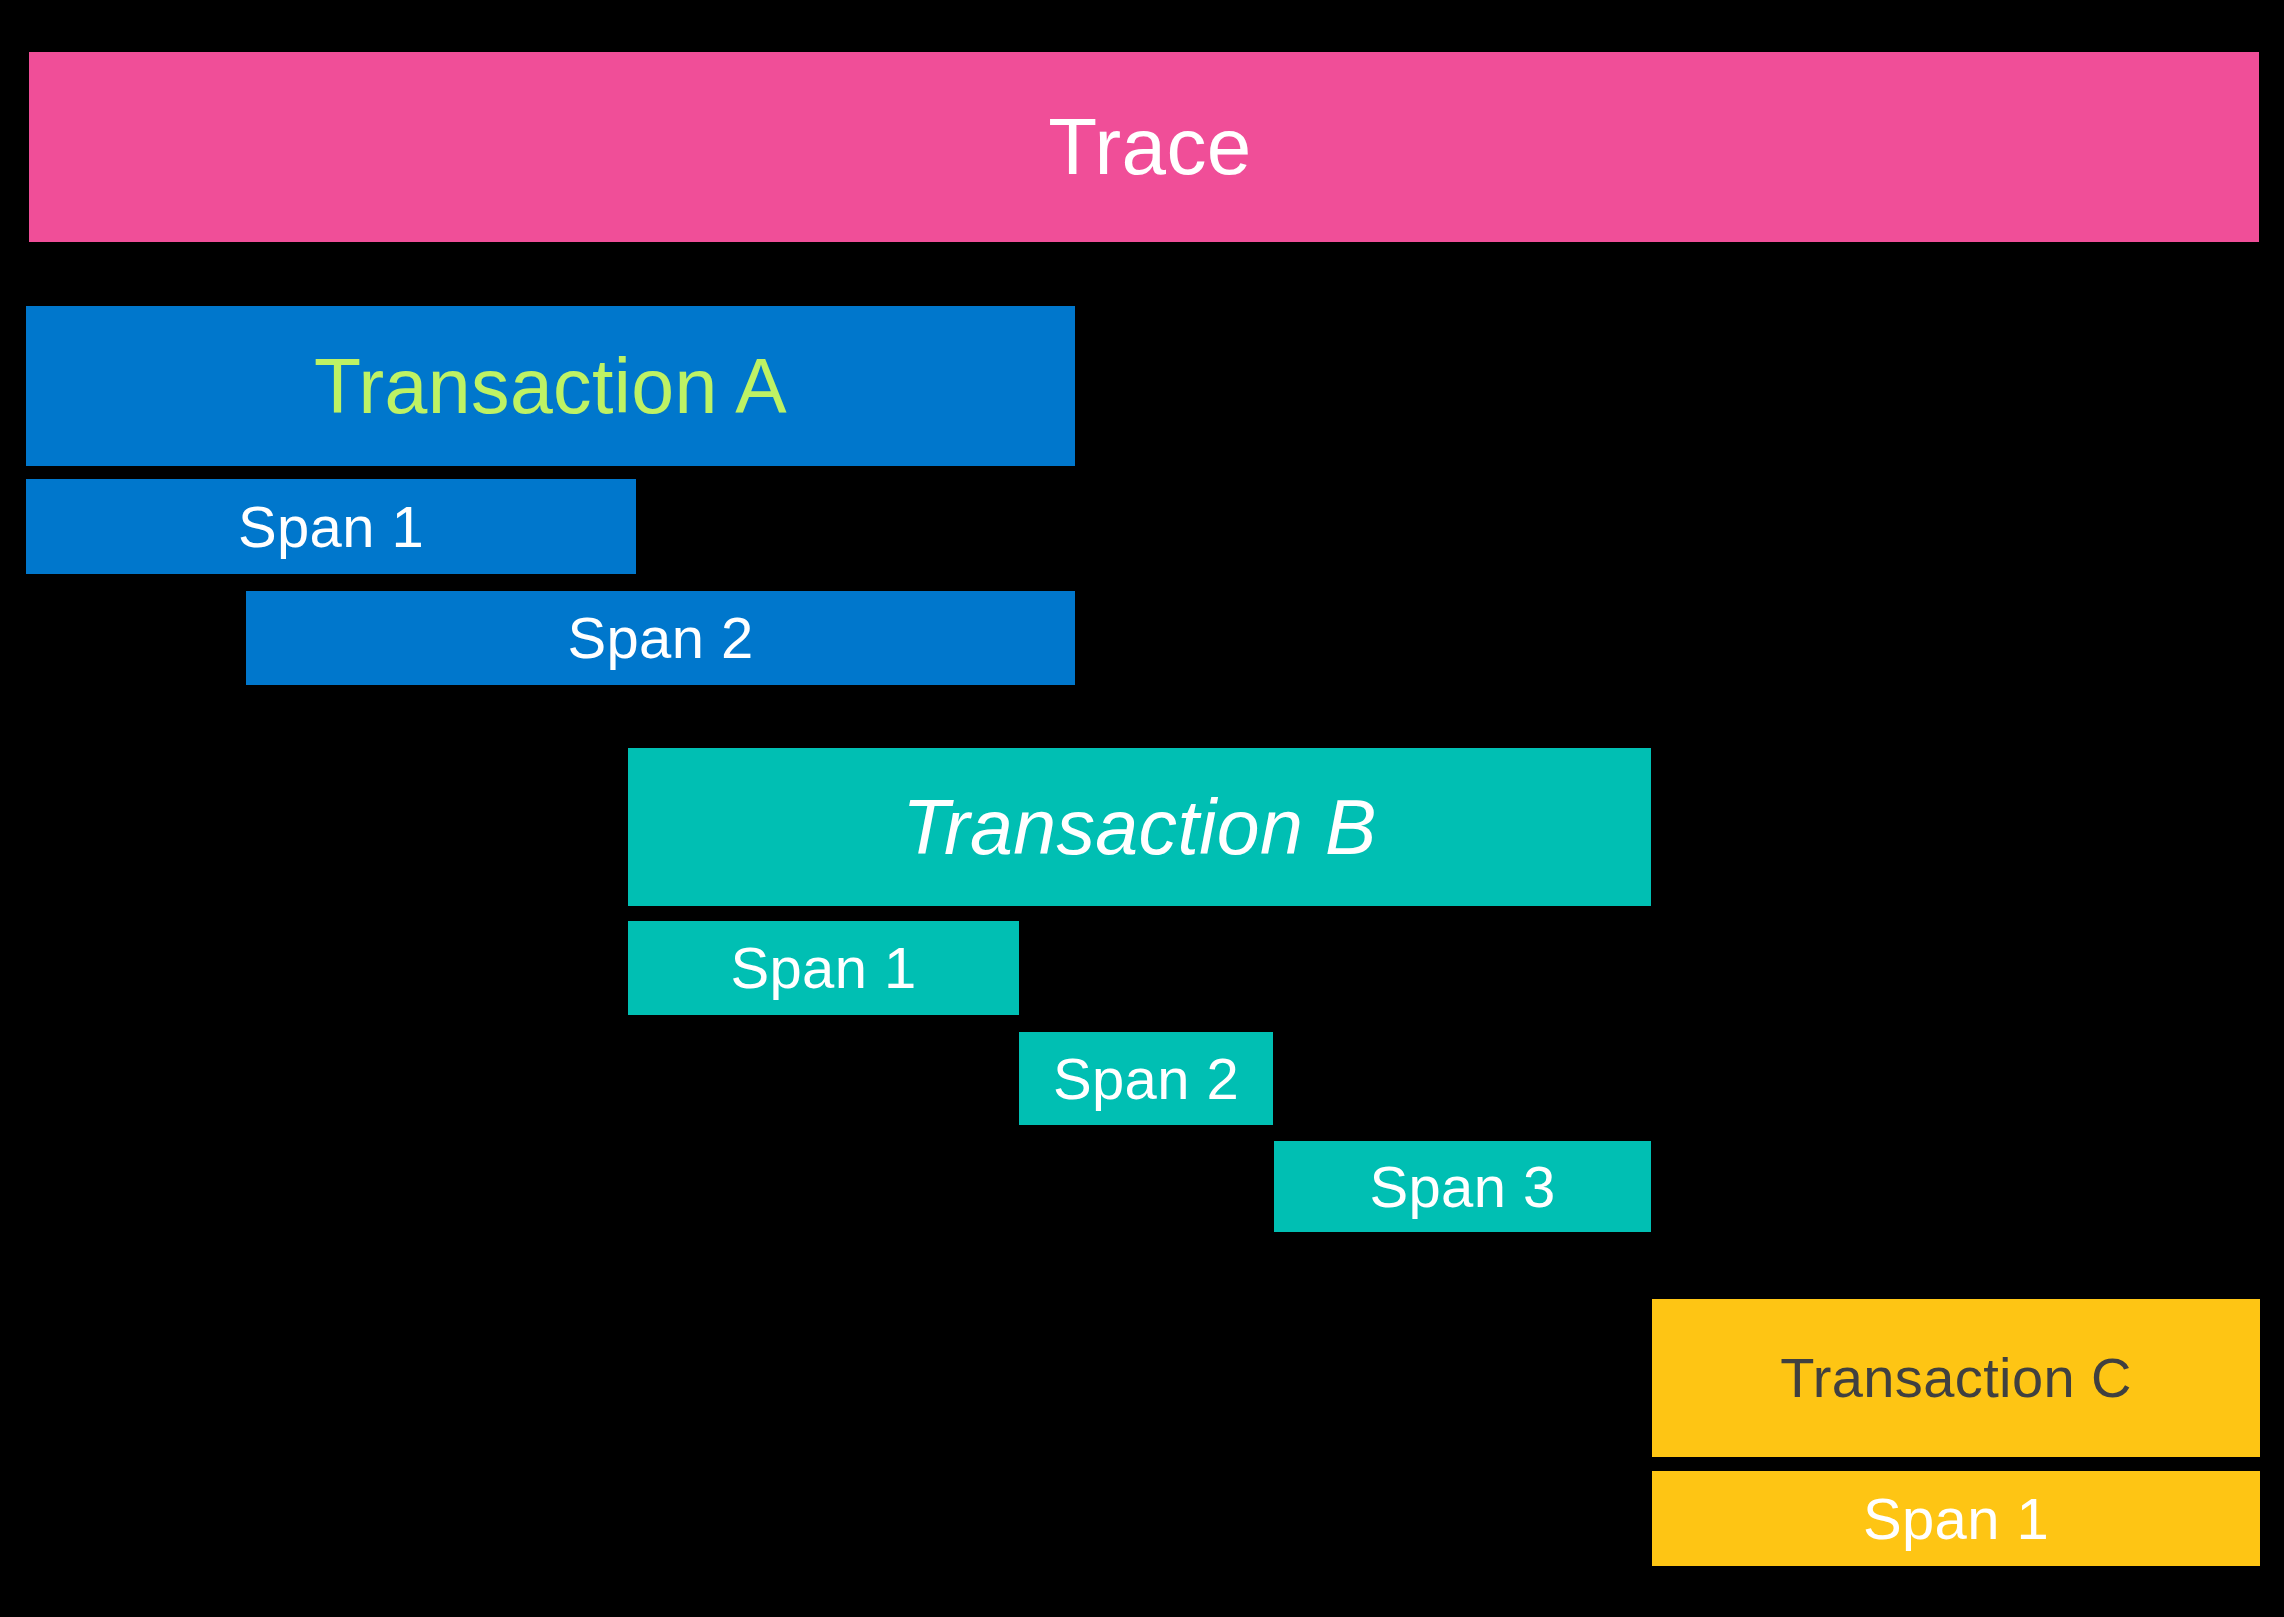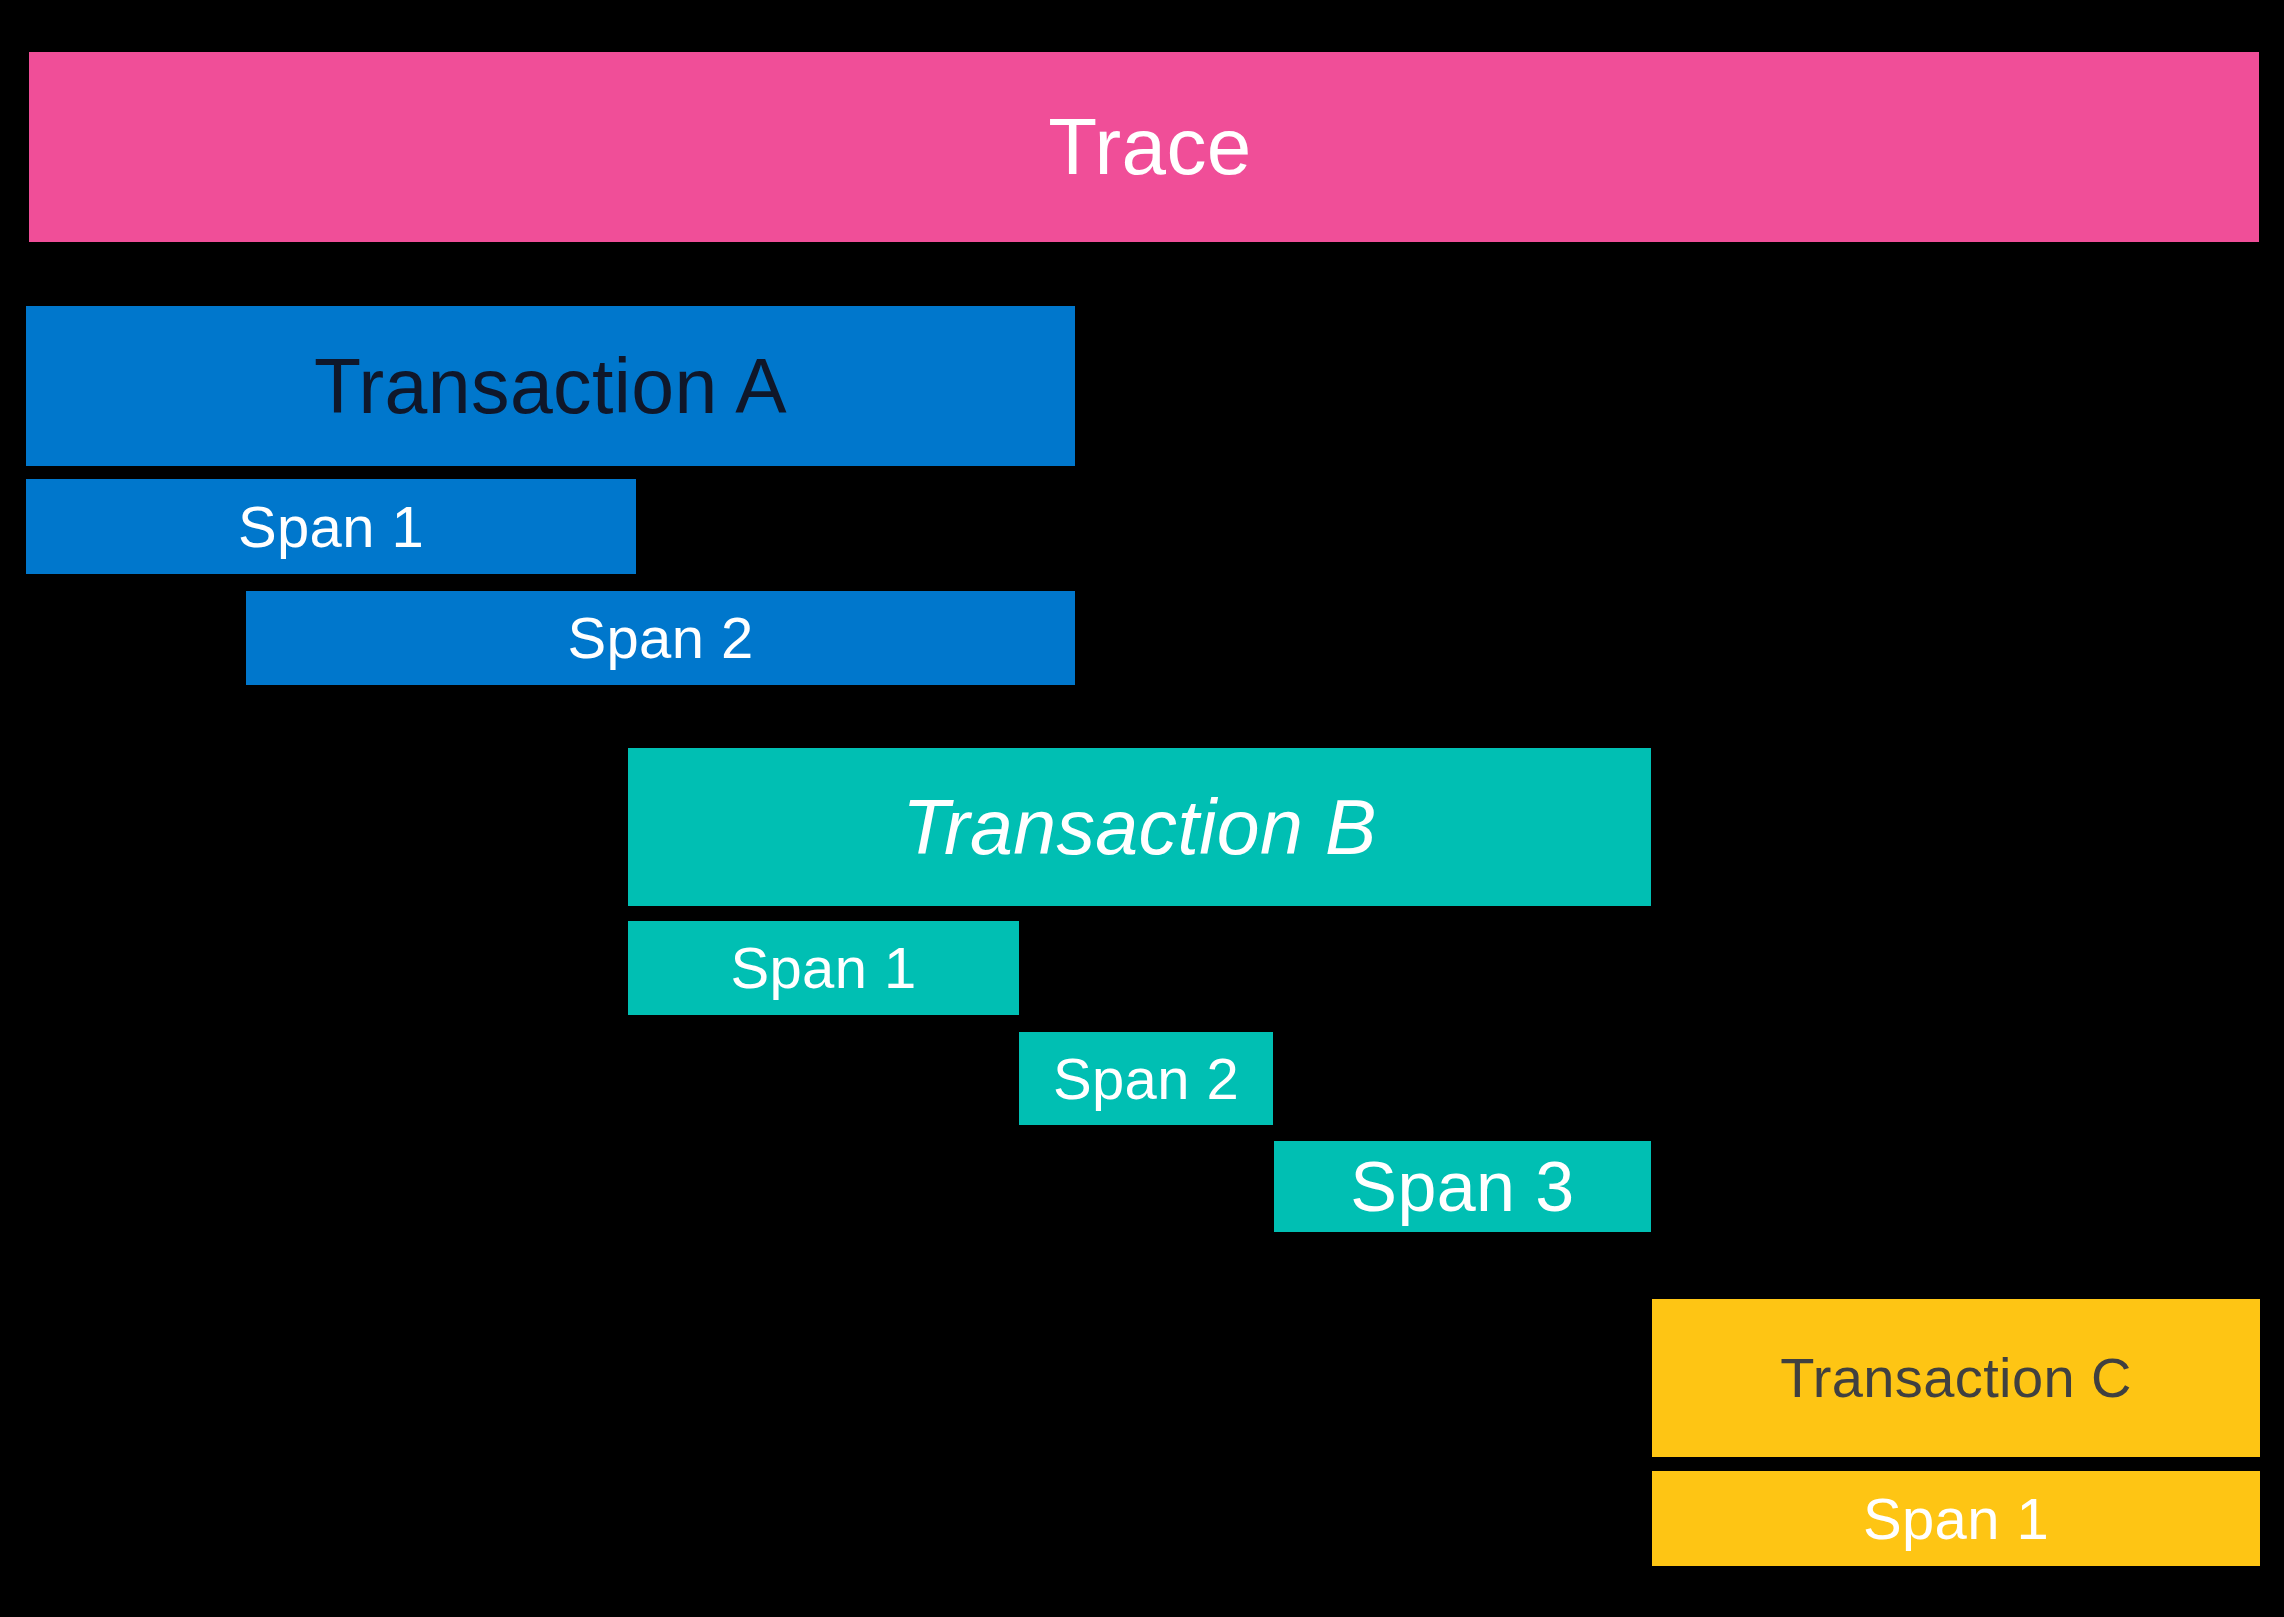--- a/index.html
+++ b/index.html
@@ -29,39 +29,39 @@
   }
 </style>
 </head>
 <body>
 
 <div id="canvas" style="background: rgb(0, 0, 0); width: 2284px; height: 1618px;">
     <div class="bar" style="left: 29px; top: 52px; width: 2230px; height: 190px; background: rgb(240, 78, 152); padding-left: 12px;">
     <span class="bar-label" style="color: rgb(255, 255, 255); font-size: 80px;">Trace</span>
   </div>
     <div class="bar" style="left: 26px; top: 306px; width: 1049px; height: 160px; background: rgb(0, 119, 204);">
-    <span class="bar-label" style="color: #0f172a; font-size: 77px;">Transaction A</span>
+    <span class="bar-label" style="color: #bef264; font-size: 77px;">Transaction A</span>
   </div>
     <div class="bar" style="left: 26px; top: 479px; width: 610px; height: 95px; background: rgb(0, 119, 204);">
     <span class="bar-label" style="color: rgb(255, 255, 255); font-size: 58px;">Span 1</span>
   </div>
     <div class="bar" style="left: 246px; top: 591px; width: 829px; height: 94px; background: rgb(0, 119, 204);">
     <span class="bar-label" style="color: rgb(255, 255, 255); font-size: 58px;">Span 2</span>
   </div>
     <div class="bar" style="left: 628px; top: 748px; width: 1023px; height: 158px; background: rgb(0, 191, 179); font-style: italic;">
     <span class="bar-label" style="color: rgb(255, 255, 255); font-size: 77px;">Transaction B</span>
   </div>
     <div class="bar" style="left: 628px; top: 921px; width: 391px; height: 94px; background: rgb(0, 191, 179);">
     <span class="bar-label" style="color: rgb(255, 255, 255); font-size: 58px;">Span 1</span>
   </div>
     <div class="bar" style="left: 1019px; top: 1032px; width: 254px; height: 93px; background: rgb(0, 191, 179);">
     <span class="bar-label" style="color: rgb(255, 255, 255); font-size: 58px;">Span 2</span>
   </div>
     <div class="bar" style="left: 1274px; top: 1141px; width: 377px; height: 91px; background: rgb(0, 191, 179);">
-    <span class="bar-label" style="color: rgb(255, 255, 255); font-size: 70px;">Span 3</span>
+    <span class="bar-label" style="color: rgb(255, 255, 255); font-size: 58px;">Span 3</span>
   </div>
     <div class="bar" style="left: 1652px; top: 1299px; width: 608px; height: 158px; background: rgb(254, 197, 20);">
     <span class="bar-label" style="color: #404040; font-size: 56px;">Transaction C</span>
   </div>
     <div class="bar" style="left: 1652px; top: 1471px; width: 608px; height: 95px; background: rgb(254, 197, 20);">
     <span class="bar-label" style="color: rgb(255, 255, 255); font-size: 58px;">Span 1</span>
   </div>
   </div>
 
 

